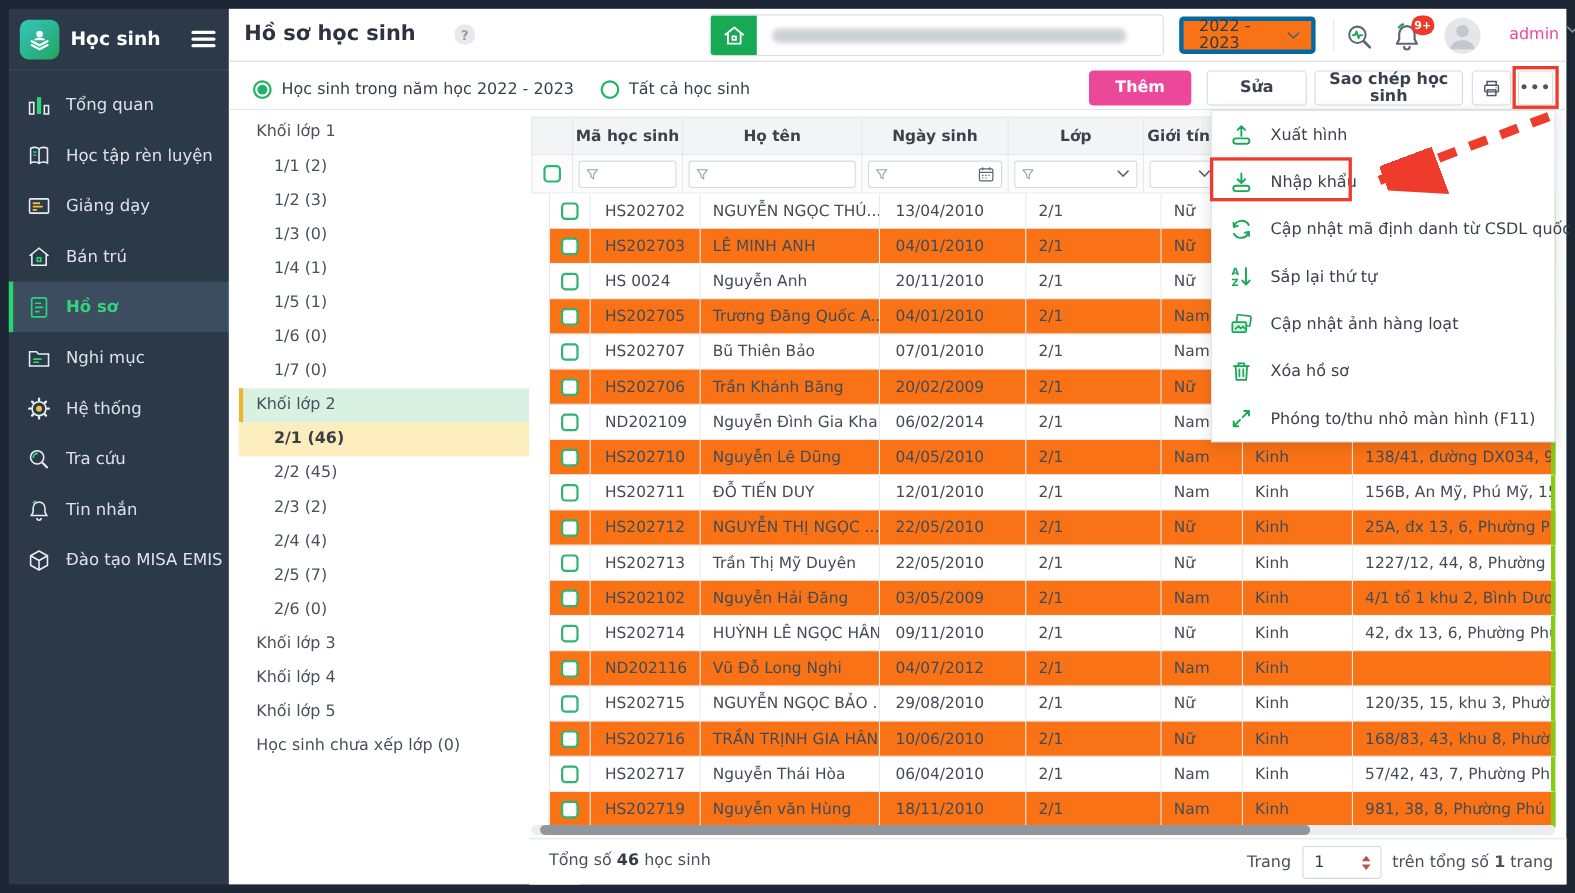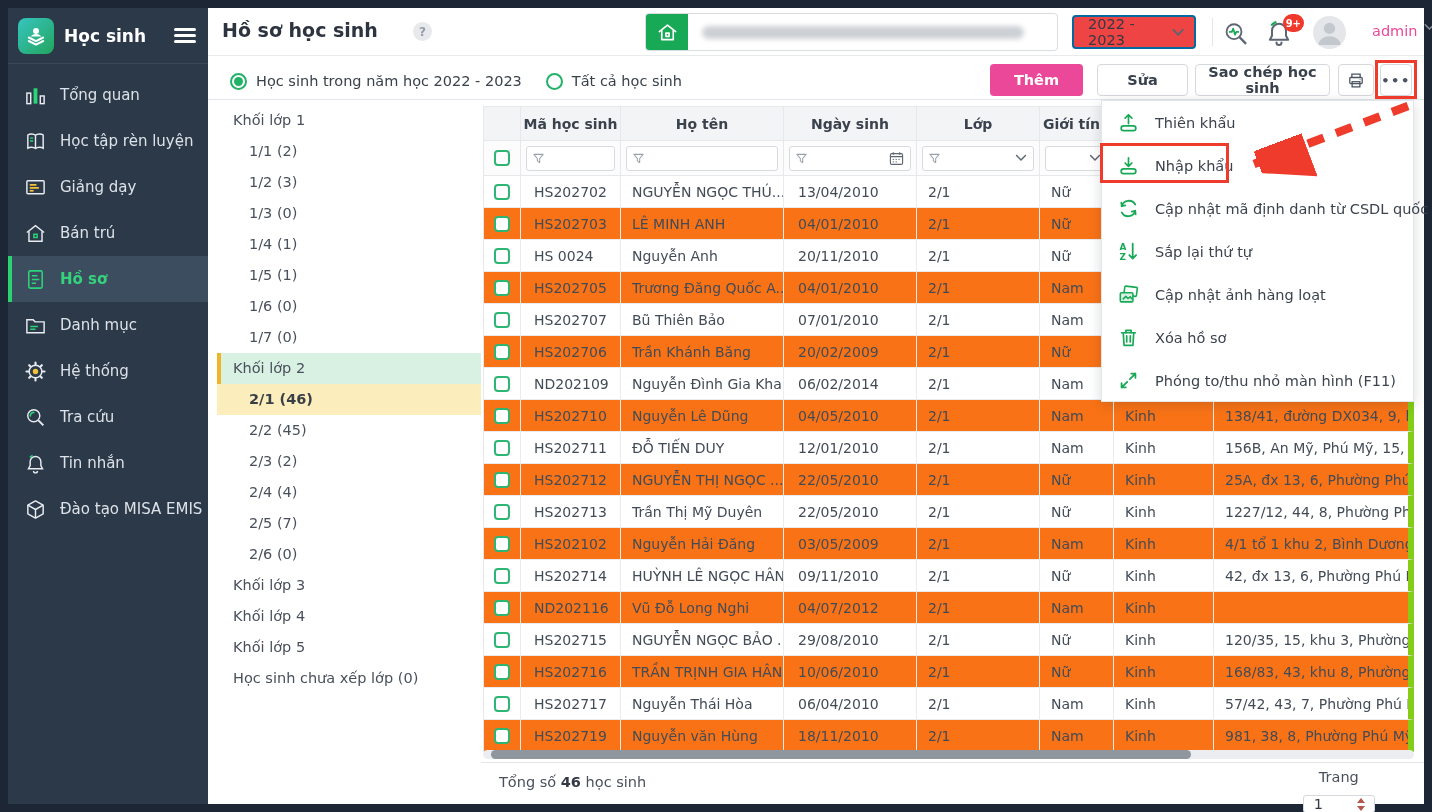--- a/index.html
+++ b/index.html
@@ -21,21 +21,21 @@
   .side-item.active::before { content:""; position:absolute; left:0; top:0; bottom:0; width:4px; background:#2bd36f; }
 
   
   .topbar { position:absolute; left:208px; top:8px; width:1216px; height:48px; background:#fff; border-bottom:1px solid #e8eaed; }
   .page-title { position:absolute; left:14px; top:11px; font-size:19px; font-weight:600; color:#2d3440; }
   .help-badge { position:absolute; left:205px; top:14px; width:19px; height:19px; border-radius:50%; background:#e7e9ec; color:#959ca6; font-size:12px; font-weight:700; display:flex; align-items:center; justify-content:center; cursor:pointer; }
   .school-box { position:absolute; left:437px; top:5px; width:413px; height:38px; display:flex; border:1px solid #d9dce1; border-radius:4px; background:#fff; overflow:hidden; cursor:pointer; }
   .school-ico { width:42px; background:#18a957; display:flex; align-items:center; justify-content:center; flex:0 0 auto; }
   .school-blur { flex:1; display:flex; align-items:center; padding-left:14px; }
   .school-blur i { display:block; width:322px; height:13px; border-radius:7px; background:#cdd0d5; filter:blur(2.5px); }
-  .year-select { position:absolute; left:864px; top:7px; width:124px; height:34px; border:2px solid #0369a1; border-radius:4px; display:flex; align-items:center; justify-content:space-between; padding:0 10px 0 14px; font-size:14.5px; color:#333a44; cursor:pointer; background:#ef4444; }
+  .year-select { position:absolute; left:864px; top:7px; width:124px; height:34px; border:4px solid #0369a1; border-radius:4px; display:flex; align-items:center; justify-content:space-between; padding:0 10px 0 14px; font-size:14.5px; color:#333a44; cursor:pointer; background:#f97316; }
   .tb-divider { position:absolute; left:1004px; top:10px; width:1px; height:28px; background:#e3e6ea; }
   .tb-icon { position:absolute; top:12px; cursor:pointer; }
   .bell-wrap { position:absolute; left:1056px; top:10px; width:36px; height:32px; cursor:pointer; }
   .notif-badge { position:absolute; right:-4px; top:-4px; min-width:18px; height:18px; border-radius:9px; background:#f0382b; color:#fff; font-size:10px; font-weight:700; display:flex; align-items:center; justify-content:center; padding:0 3px; }
   .avatar { position:absolute; left:1105px; top:8px; width:33px; height:33px; border-radius:50%; background:#e4e6ea; overflow:hidden; cursor:pointer; }
   .admin-wrap { position:absolute; left:1164px; top:15px; display:flex; align-items:flex-start; gap:7px; cursor:pointer; color:#ec4899; font-size:14.5px; }
 
   
   .subbar { position:absolute; left:208px; top:56px; width:1216px; height:44px; background:#fff; border-bottom:1px solid #e3e6ea; }
   .radio-row { position:absolute; left:22px; top:3px; height:44px; display:flex; gap:24px; }
@@ -66,34 +66,34 @@
   .thead { position:absolute; left:2px; top:6px; width:931px; height:34px; background:#f3f4f6; border:1px solid #e6e8ec; border-bottom:none; }
   .thcell { display:flex; align-items:center; justify-content:center; font-size:14px; font-weight:600; color:#3b424d; border-right:1px solid #e6e8ec; overflow:hidden; }
   .thcell:last-child { border-right:none; }
   .tfilter { position:absolute; left:2px; top:40px; width:931px; height:36px; background:#fcfcfd; border:1px solid #e6e8ec; }
   .tfcell { display:flex; align-items:center; border-right:1px solid #e6e8ec; padding:0 5px; }
   .tfcell:last-child { border-right:none; }
   .fbox { flex:1; height:25px; border:1px solid #d7dbe0; border-radius:3px; background:#fff; display:flex; align-items:center; padding:0 6px; gap:4px; cursor:text; }
   .fbox svg { flex:0 0 auto; }
   .fbox .spacer { flex:1; }
   .tbody { position:absolute; left:2px; top:76px; width:931px; }
-  .trow { height:32px; border-bottom:1px solid #e9ebef; border-left:1px solid #e6e8ec; border-right:6px solid #84cc16; background:#fff; }
+  .trow { height:32px; border-bottom:1px solid #e9ebef; border-left:1px solid #e6e8ec; border-right:4px solid #84cc16; background:#fff;margin-left:16px; }
   .trow.alt { background:#f97316; }
   .tcell { display:flex; align-items:center; font-size:14px; color:#434b56; padding-left:11px; border-right:1px solid #e9ebef; white-space:nowrap; overflow:hidden; }
   .tcell:last-child { border-right:none; }
   .tcell.ccode { padding-left:13px; }
   .tcell.cdob { padding-left:14px; }
   .tcell.ccheck { justify-content:center; padding-left:0; }
   .cbx { width:16px; height:16px; border:2px solid #2eb573; border-radius:4px; background:#fff; cursor:pointer; display:block; }
   .hscroll-track { position:absolute; left:2px; top:650px; width:931px; height:9px; background:#ecedf0; border-radius:5px; }
   .hscroll-thumb { position:absolute; left:8px; top:0; width:700px; height:9px; background:#8f969e; border-radius:5px; cursor:grab; }
   .tfoot { position:absolute; left:0; top:662px; width:943px; height:42px; border-top:1px solid #e2e5e9; background:#fff; }
   .total-text { position:absolute; left:18px; top:11px; font-size:14.5px; color:#4a515c; }
   .total-text b { font-weight:700; color:#333a44; }
-  .pager { position:absolute; right:12px; top:6px; height:30px; display:flex; align-items:center; gap:10px; font-size:14.5px; color:#4a515c;flex-direction:column; }
+  .pager { position:absolute; right:12px; top:6px; height:30px; display:flex; align-items:center; gap:10px; font-size:14.5px; color:#4a515c; }
   .page-stepper { width:72px; height:30px; border:1px solid #d5d9de; border-radius:3px; display:flex; align-items:center; background:#fff; }
   .page-stepper .pval { flex:1; padding-left:10px; color:#333a44; }
   .spin { display:flex; flex-direction:column; gap:3px; padding-right:9px; cursor:pointer; }
   .spin i { width:0; height:0; border-left:4.5px solid transparent; border-right:4.5px solid transparent; display:block; }
   .spin .up { border-bottom:5px solid #b5564c; }
   .spin .dn { border-top:5px solid #b5564c; }
 
   
   .menu { position:absolute; left:1101px; top:100px; width:313px; height:302px; background:#fff; border:1px solid #e2e5e9; box-shadow:0 3px 12px rgba(20,30,45,.16); z-index:10; }
   .menu-item { height:43px; display:flex; align-items:center; padding-left:15px; gap:16px; font-size:14.5px; color:#3c434e; cursor:pointer; white-space:nowrap; }
@@ -177,21 +177,21 @@
           </span>
           <span>Hồ sơ</span>
         </div>
         <div class="side-item">
           <span class="side-icon">
             <svg width="23" height="23" viewBox="0 0 24 24" fill="none" stroke="#e9edf2" stroke-width="1.5">
               <path d="M3 6 H9.5 L11.5 8.2 H21 V19.5 H3 Z"></path>
               <path d="M6.5 13 H14.5 M6.5 16 H12" stroke="#2ad577" stroke-width="1.5"></path>
             </svg>
           </span>
-          <span>Danh mục</span>
+          <span>Nghi mục</span>
         </div>
         <div class="side-item">
           <span class="side-icon">
             <svg width="23" height="23" viewBox="0 0 24 24" fill="none">
               <circle cx="12" cy="12" r="6.6" stroke="#e9edf2" stroke-width="1.5"></circle>
               <g stroke="#e9edf2" stroke-width="2.2" stroke-linecap="round">
                 <path d="M12 2.6 V4.6 M12 19.4 V21.4 M2.6 12 H4.6 M19.4 12 H21.4 M5.4 5.4 L6.8 6.8 M17.2 17.2 L18.6 18.6 M18.6 5.4 L17.2 6.8 M6.8 17.2 L5.4 18.6"></path>
               </g>
               <circle cx="12" cy="12" r="2.8" fill="#f3c23a"></circle>
             </svg>
@@ -634,21 +634,21 @@
   </div>
 
   <div class="menu">
       <div class="menu-item">
         <span class="mi-icon">
           <svg width="21" height="21" viewBox="0 0 20 20" fill="none" stroke="#18a957" stroke-width="1.6" stroke-linecap="round" stroke-linejoin="round">
             <rect x="3" y="13.2" width="14" height="4.6" rx="2.3"></rect>
             <path d="M10 11 V3 M6.8 5.8 L10 2.6 L13.2 5.8"></path>
           </svg>
         </span>
-        <span>Thiên khẩu</span>
+        <span>Xuất hình</span>
       </div>
       <div class="menu-item">
         <span class="mi-icon">
           <svg width="21" height="21" viewBox="0 0 20 20" fill="none" stroke="#18a957" stroke-width="1.6" stroke-linecap="round" stroke-linejoin="round">
             <rect x="3" y="13.2" width="14" height="4.6" rx="2.3"></rect>
             <path d="M10 2.6 V10.6 M6.8 7.6 L10 10.8 L13.2 7.6"></path>
           </svg>
         </span>
         <span>Nhập khẩu</span>
       </div>

